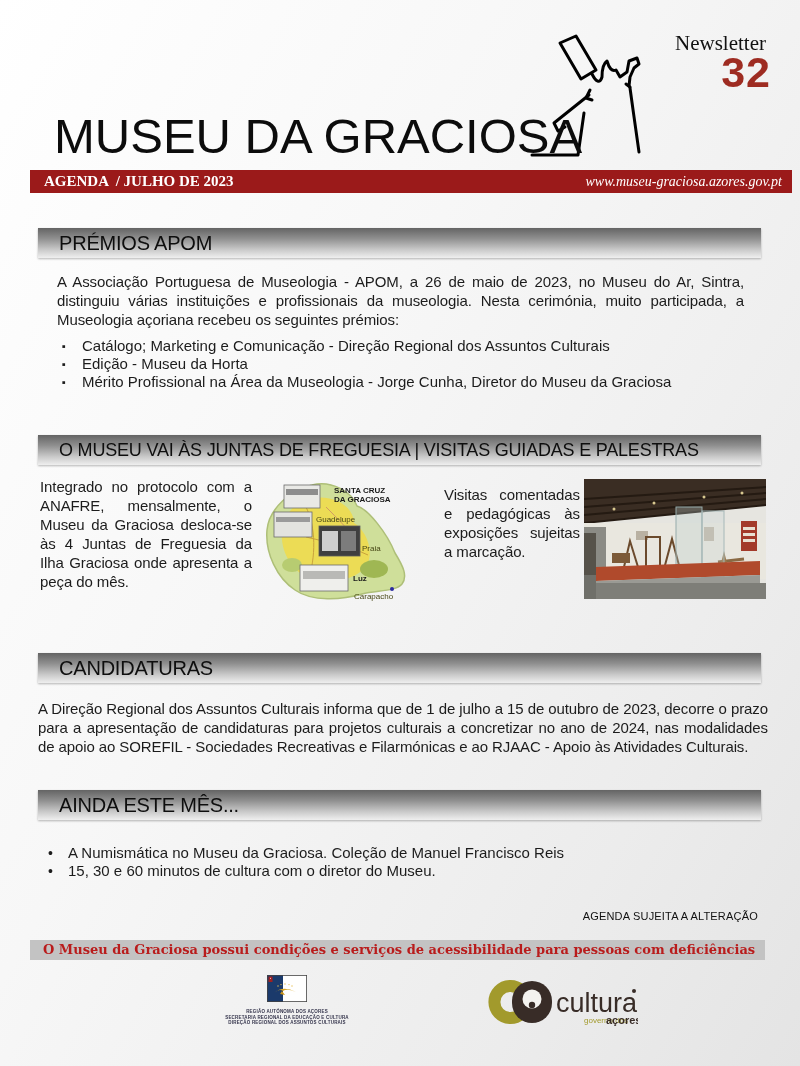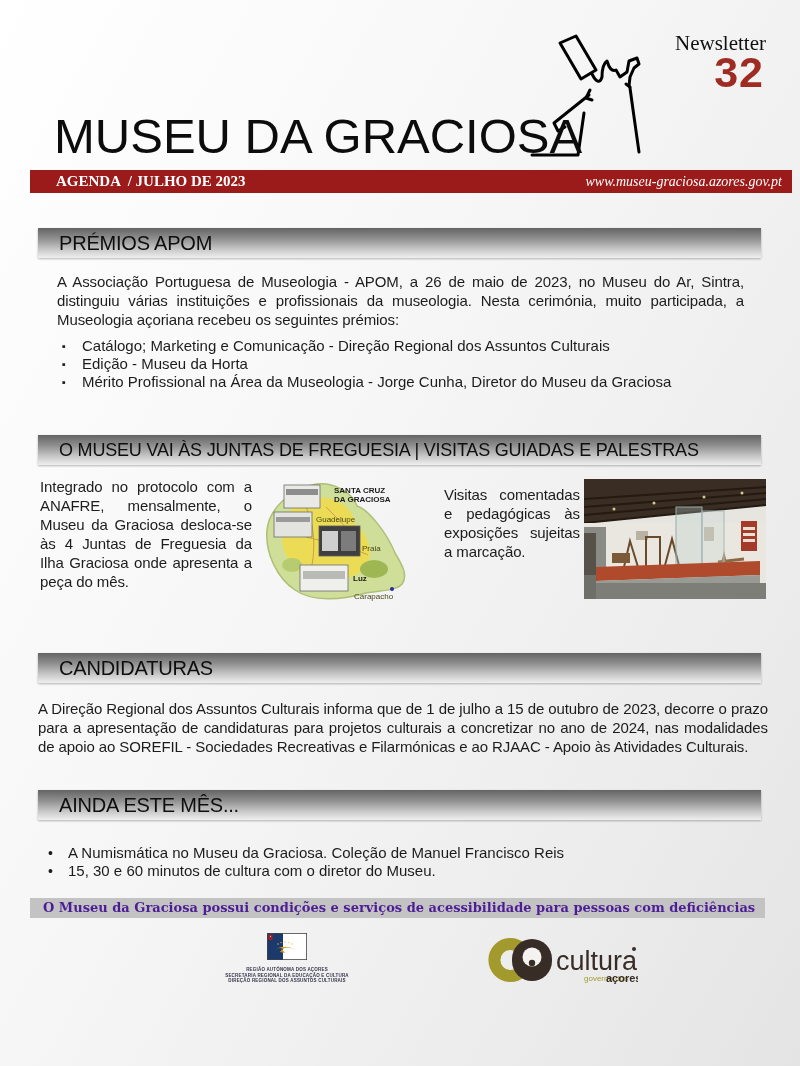--- a/index.html
+++ b/index.html
@@ -3,26 +3,26 @@
 <meta charset="utf-8">
 <style>
   html,body{margin:0;padding:0;}
   .page{
     position:relative;width:800px;height:1066px;overflow:hidden;
     background:linear-gradient(120deg,#ffffff 0%,#f7f7f7 40%,#ececec 78%,#e4e4e4 100%);
     font-family:"Liberation Sans",sans-serif;color:#1c1c1c;
   }
   
   .newsletter-label{position:absolute;top:31px;right:34px;font-family:"Liberation Serif",serif;font-size:21px;color:#111;}
-  .issue-number{position:absolute;top:48px;right:36px;font-size:43px;font-weight:bold;color:#9e2c22;letter-spacing:1px;}
+  .issue-number{position:absolute;top:48px;right:29px;font-size:43px;font-weight:bold;color:#9e2c22;letter-spacing:1px;}
   .windmill{position:absolute;top:14px;left:516px;}
   .page-title{position:absolute;top:108px;left:54px;font-size:49px;letter-spacing:0px;color:#0c0c0c;white-space:nowrap;}
   .red-bar{position:absolute;top:170px;left:30px;width:762px;height:23px;background:#9b1a1a;
     display:flex;justify-content:space-between;align-items:center;}
-  .red-bar .bar-left{font-family:"Liberation Serif",serif;font-weight:bold;font-size:15px;color:#fff;padding-left:26px;white-space:pre;}
+  .red-bar .bar-left{font-family:"Liberation Serif",serif;font-weight:bold;font-size:15px;color:#fff;padding-left:14px;white-space:pre;}
   .red-bar .bar-right{font-family:"Liberation Serif",serif;font-size:14px;color:#fff;padding-right:10px;font-style:italic;}
   
   .content{position:absolute;top:228px;left:0;width:800px;}
   .sh{width:702px;height:30px;margin-left:38px;padding-left:21px;
     background:linear-gradient(to bottom,#646464 0%,#8f8f8f 35%,#c9c9c9 72%,#efefef 100%);
     box-shadow:0 1px 2px rgba(0,0,0,0.28);
     font-size:20px;color:#0e0e0e;line-height:31px;letter-spacing:-0.2px;white-space:nowrap;}
   .sh.small{font-size:18px;}
   .para{text-align:justify;font-size:15px;line-height:19px;letter-spacing:-0.1px;}
   .p1{margin:14px 56px 0 57px;}
@@ -33,21 +33,21 @@
   ul.blist.round{margin:24px 0 0 48px;}
   ul.blist.round .blt{font-size:14px;}
   .row2{display:flex;margin:12px 0 0 40px;}
   .col-left{width:212px;}
   .col-left .para,.col-mid .para{margin:0;}
   .map-wrap{width:178px;margin-left:4px;}
   .col-mid{width:136px;margin-left:10px;padding-top:8px;}
   .photo-wrap{width:184px;margin-left:4px;padding-top:2px;}
   .note{margin:30px 42px 0 0;text-align:right;font-size:11px;letter-spacing:0.2px;color:#111;}
   .access-bar{margin:18px 0 0 30px;width:722px;height:20px;background:#c3c3c3;padding-left:13px;
-    font-family:"DejaVu Serif",serif;font-weight:bold;font-size:13px;line-height:20px;color:#4c1d95;white-space:nowrap;}
+    font-family:"DejaVu Serif",serif;font-weight:bold;font-size:13px;line-height:20px;color:#b91c1c;white-space:nowrap;}
   .logos{position:relative;height:70px;margin-top:13px;}
   .gov-block{position:absolute;left:212px;top:2px;width:150px;text-align:center;}
   .gov-lines{margin-top:3px;font-size:4.5px;line-height:5.5px;font-weight:bold;color:#32324a;letter-spacing:0.2px;}
   .cultura-wrap{position:absolute;left:488px;top:5px;}
   svg text{font-family:"Liberation Sans",sans-serif;}
 </style>
 </head>
 <body>
 
 <div class="page">
@@ -184,20 +184,21 @@
       <li>
         <span class="blt">•</span>
         <span>A Numismática no Museu da Graciosa. Coleção de Manuel Francisco Reis</span>
       </li>
       <li>
         <span class="blt">•</span>
         <span>15, 30 e 60 minutos de cultura com o diretor do Museu.</span>
       </li>
     </ul>
 
+    <div class="note">AGENDA SUJEITA A ALTERAÇÃO</div>
 
     <div class="access-bar">O Museu da Graciosa possui condições e serviços de acessibilidade para pessoas com deficiências</div>
 
     <div class="logos">
       <div class="gov-block">
         <svg width="40" height="27" viewBox="0 0 40 27">
           <rect x="0" y="0" width="16" height="27" fill="#1b3a6b"></rect>
           <rect x="16" y="0" width="24" height="27" fill="#ffffff"></rect>
           <rect x="0.4" y="0.4" width="39.2" height="26.2" fill="none" stroke="#444" stroke-width="0.8"></rect>
           <path d="M7,18 Q16,10 29,17 Q20,13 16,16 Q12,13 7,18 Z" fill="#d9a520"></path>

